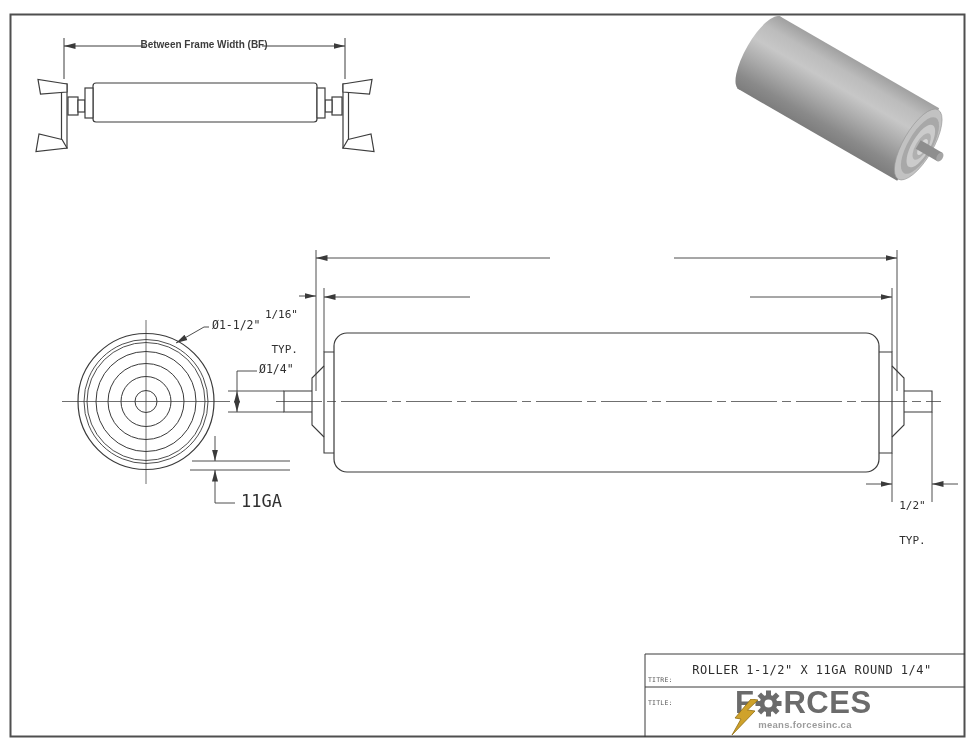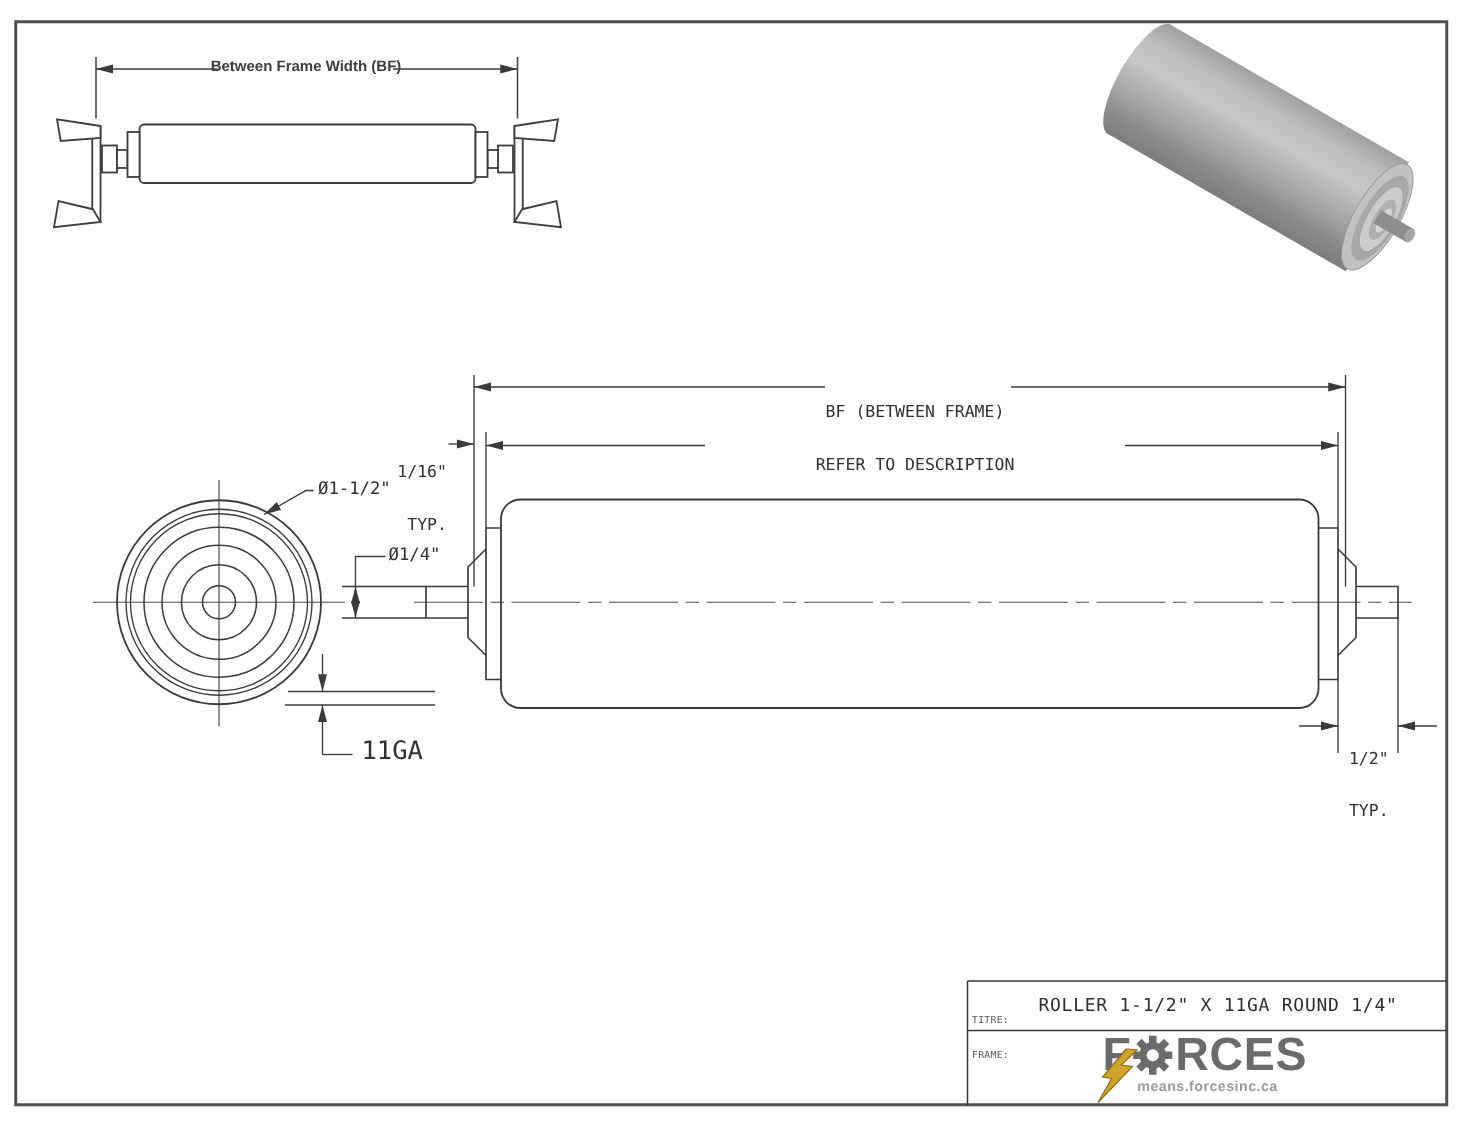--- a/index.html
+++ b/index.html
@@ -143,39 +143,35 @@
 
     <g stroke="#3a3a3a" stroke-width="1" fill="none">
       <line x1="645" y1="654" x2="965" y2="654"></line>
       <line x1="645" y1="654" x2="645" y2="737"></line>
       <line x1="645" y1="687" x2="965" y2="687"></line>
     </g>
   </svg>
 
   <div class="lbl bold-sans inset-dim" style="left:125px;top:40px;width:158px;text-align:center;">Between Frame Width (BF)</div>
 
-  <div class="lbl cad" style="left:490px;top:246px;width:240px;text-align:center;">
-    <span>BF (BETWEEN FRAME)</span>
-    <span>REFER TO DESCRIPTION</span>
-  </div>
   <div class="lbl cad" style="left:250px;top:286px;width:48px;text-align:right;">
     <span>1/16"</span>
     <span>TYP.</span>
   </div>
   <div class="lbl cad" style="left:212px;top:320px;width:80px;font-size:11.5px;">Ø1-1/2"</div>
   <div class="lbl cad" style="left:259px;top:364px;width:70px;font-size:11.5px;">Ø1/4"</div>
   <div class="lbl cad" style="left:241px;top:496px;width:60px;font-size:17px;">11GA</div>
   <div class="lbl cad" style="left:890px;top:477px;width:45px;text-align:center;">
     <span>1/2"</span>
     <span>TYP.</span>
   </div>
 
   <div class="lbl cad tb-label" style="left:648px;top:662px;width:40px;">
     <span>TITRE:</span>
-    <span>FRAME:</span>
+    <span>TITLE:</span>
   </div>
   <div class="lbl cad tb-title" style="left:672px;top:664px;width:280px;text-align:center;">ROLLER 1-1/2" X 11GA ROUND 1/4"</div>
 
   <div class="logo-row">
     <span>F</span>
     <svg width="27" height="27" viewBox="-14 -14 28 28">
       <g fill="#6b6b6b">
         <circle r="9.2"></circle>
         <rect x="-2.6" y="-13.5" width="5.2" height="6"></rect>
         <rect x="-2.6" y="-13.5" width="5.2" height="6" transform="rotate(45)"></rect>

